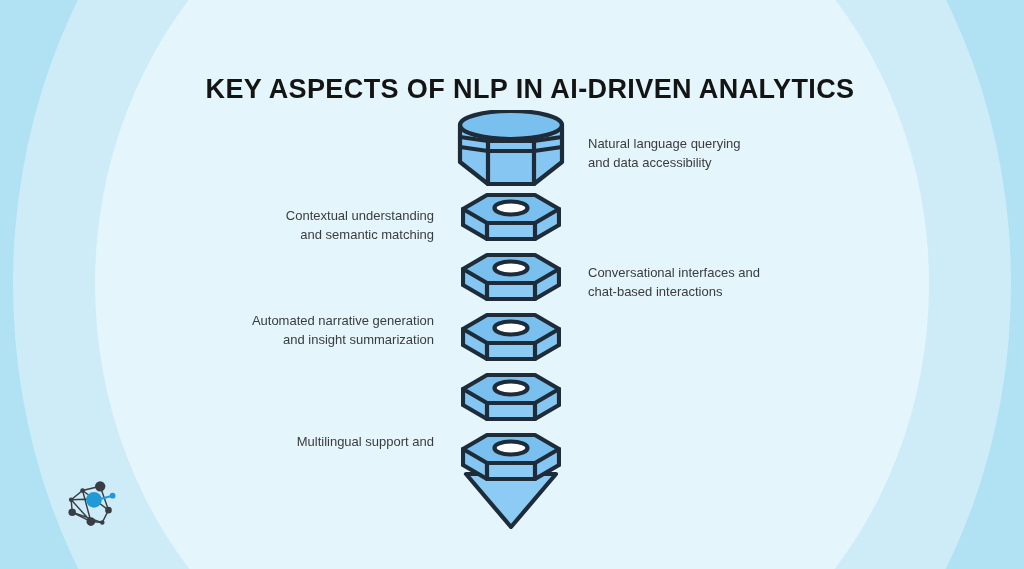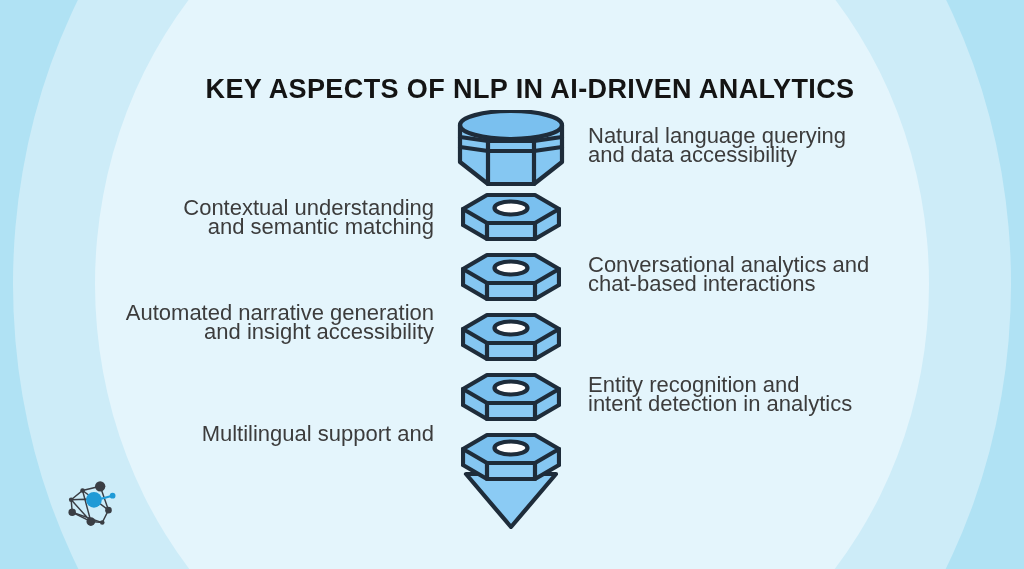--- a/index.html
+++ b/index.html
@@ -20,22 +20,23 @@
     background:var(--bg-inner,#e4f5fc);
   }
   .title{
     position:absolute;left:0;top:56px;width:1024px;
     text-align:center;margin:18px;
     font-size:27px;font-weight:800;letter-spacing:.4px;
     color:var(--title-color,#141414);
   }
   .label{
     position:absolute;
-    font-size:22px;line-height:19px;
+    font-size:13px;line-height:19px;
     color:var(--text-color,#3c3c3c);
+    margin-top:8px;
   }
   .label.right{left:588px;width:320px;text-align:left;}
   .label.left{left:60px;width:374px;text-align:right;}
   .label span{display:block;}
   .shape{position:absolute;}
   
   .f-top{fill:var(--nut-top,#7ac0ef);}
   .f-side{fill:var(--nut-side,#85c7f2);}
   .f-front{fill:var(--nut-front,#8bcbf4);}
   .f-hole{fill:var(--hole-fill,#ffffff);}
@@ -115,30 +116,26 @@
 
   <div class="label right" style="top:126px">
     <span>Natural language querying</span>
     <span>and data accessibility</span>
   </div>
   <div class="label left" style="top:198px">
     <span>Contextual understanding</span>
     <span>and semantic matching</span>
   </div>
   <div class="label right" style="top:255px">
-    <span>Conversational analytics and</span>
+    <span>Conversational interfaces and</span>
     <span>chat-based interactions</span>
   </div>
   <div class="label left" style="top:303px">
     <span>Automated narrative generation</span>
-    <span>and insight accessibility</span>
-  </div>
-  <div class="label right" style="top:375px">
-    <span>Entity recognition and</span>
-    <span>intent detection in analytics</span>
+    <span>and insight summarization</span>
   </div>
   <div class="label left" style="top:424px">
     <span>Multilingual support and</span>
   </div>
 
   <svg class="logo" viewBox="0 0 56 56">
     <path class="lg-line" d="M33,9 L16,13 L5,22 L6,34 L24,43 L35,44 L41,32 L33,9"></path>
     <path class="lg-line" d="M16,13 L41,32 M5,22 L24,43 M6,34 L35,44 M16,13 L24,43 M5,22 L33,21"></path>
     <circle class="lg-node" cx="33" cy="9" r="5"></circle>
     <circle class="lg-node" cx="16" cy="13" r="2.2"></circle>

